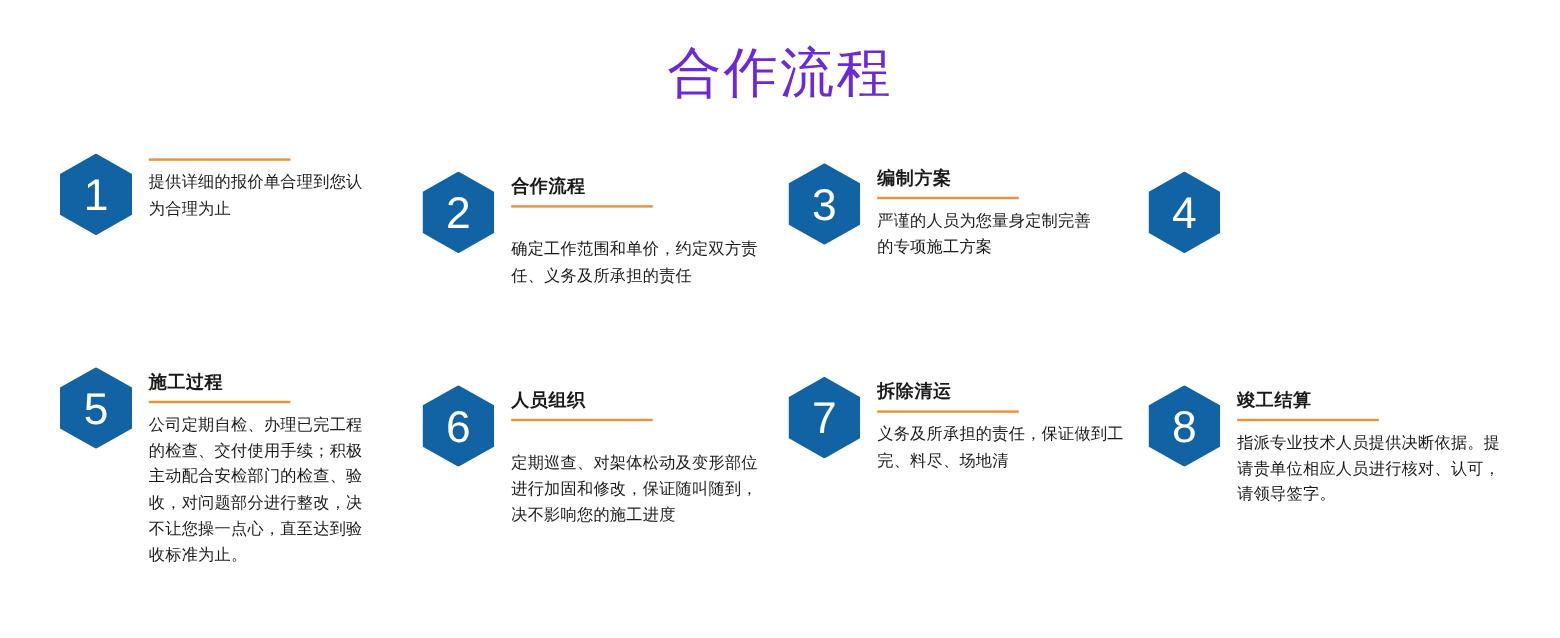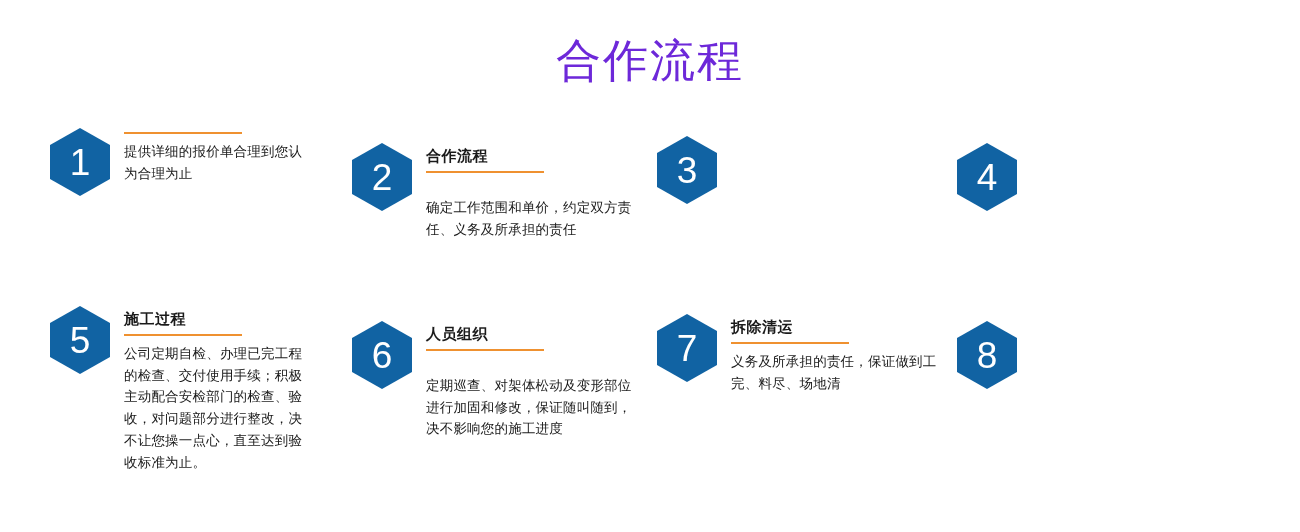--- a/index.html
+++ b/index.html
@@ -150,20 +150,25 @@
         <div class="step-rule"></div>
         <div class="step-desc w-mid">确定工作范围和单价，约定双方责任、义务及所承担的责任</div>
       </div>
     </div>
 
     <div class="step-item col-3 nudge-8">
       <div class="hex-badge">
         <div class="hex-shape"></div>
         <div class="hex-number">3</div>
       </div>
+      <div class="step-text">
+        <div class="step-title">编制方案</div>
+        <div class="step-rule"></div>
+        <div class="step-desc w-narrow">严谨的人员为您量身定制完善的专项施工方案</div>
+      </div>
     </div>
 
     <div class="step-item col-4 nudge-15">
       <div class="hex-badge">
         <div class="hex-shape"></div>
         <div class="hex-number">4</div>
       </div>
     </div>
 
   </div>
@@ -204,17 +209,22 @@
         <div class="step-rule"></div>
         <div class="step-desc w-wide">义务及所承担的责任，保证做到工完、料尽、场地清</div>
       </div>
     </div>
 
     <div class="step-item col-4 nudge-15">
       <div class="hex-badge">
         <div class="hex-shape"></div>
         <div class="hex-number">8</div>
       </div>
+      <div class="step-text">
+        <div class="step-title">竣工结算</div>
+        <div class="step-rule"></div>
+        <div class="step-desc w-wide">指派专业技术人员提供决断依据。提请贵单位相应人员进行核对、认可，请领导签字。</div>
+      </div>
     </div>
 
   </div>
 
 </div>
 
 </body></html>

